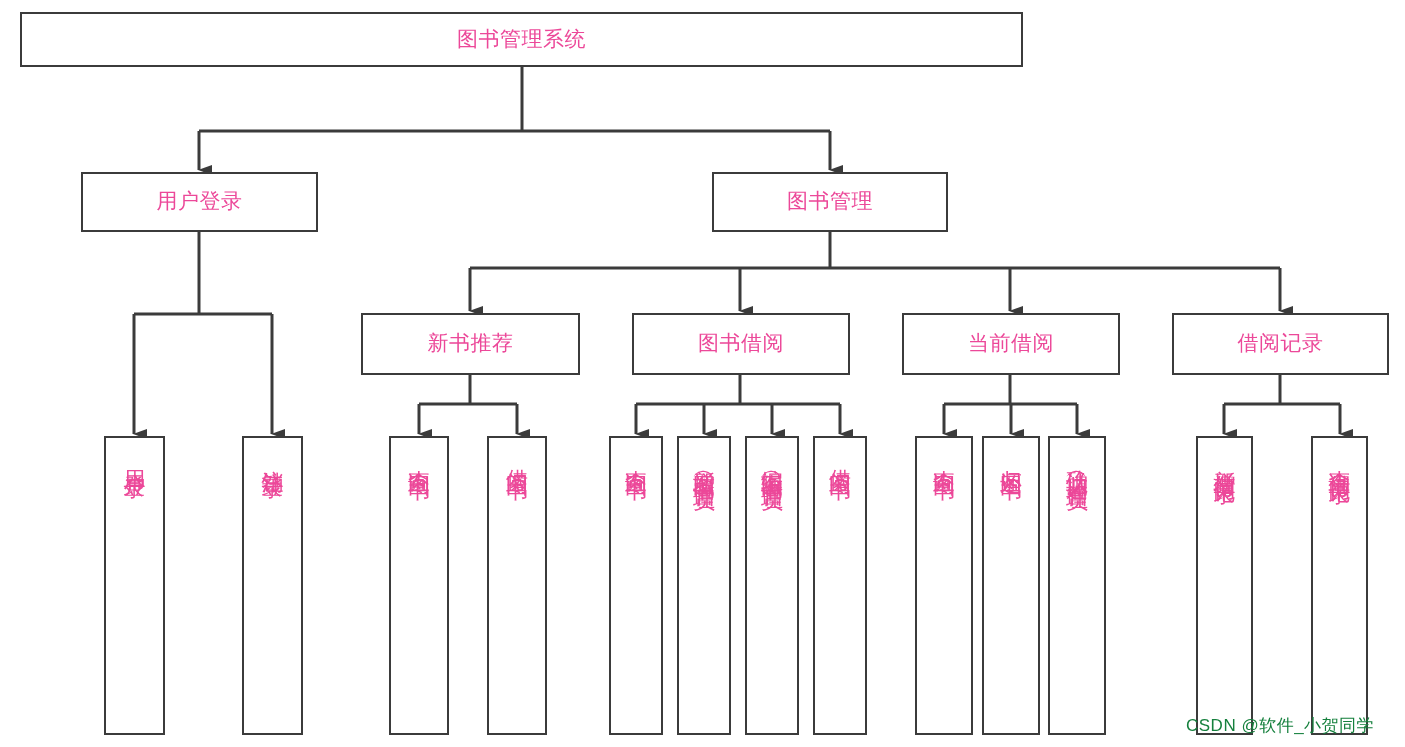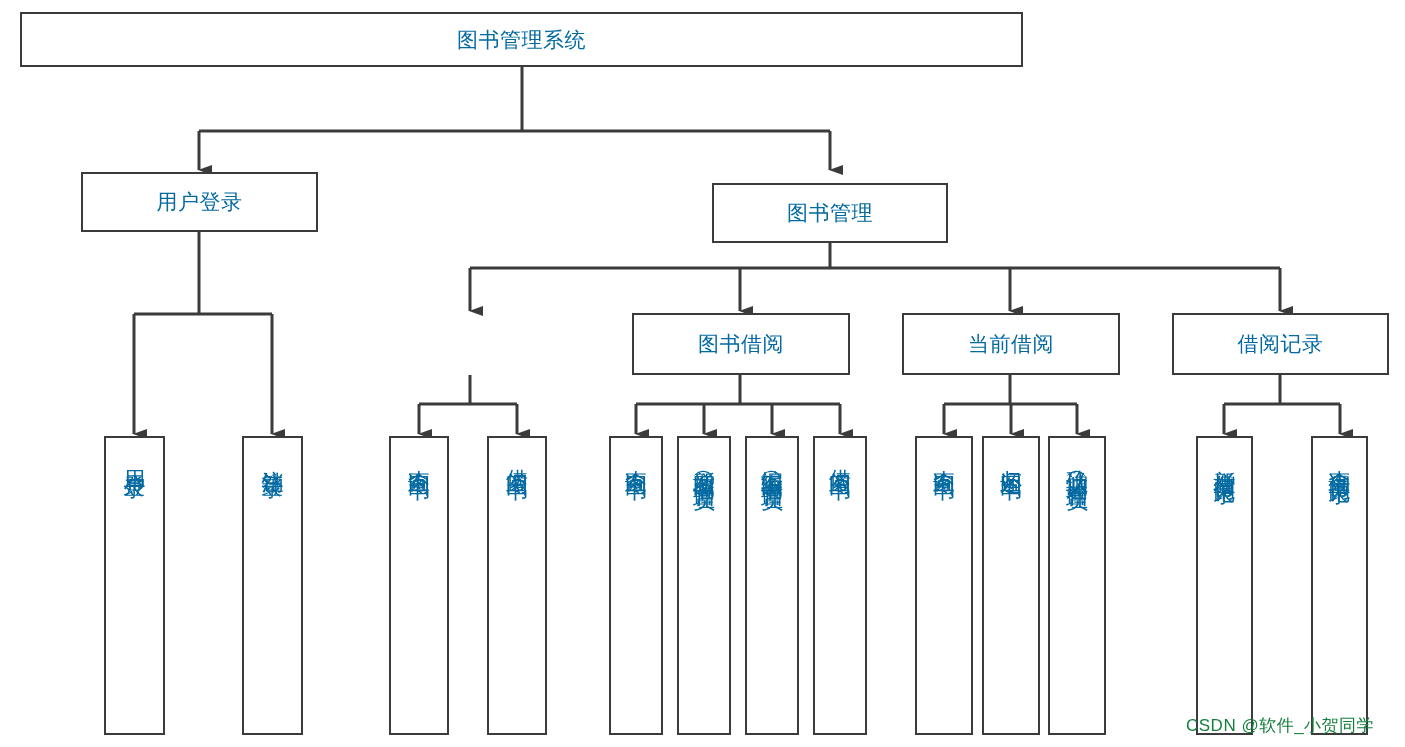--- a/index.html
+++ b/index.html
@@ -30,26 +30,27 @@
     position: absolute;
     box-sizing: border-box;
     background: #ffffff;
     border: 2px solid #3b3b3b;
     display: flex;
     align-items: center;
     justify-content: center;
     overflow: hidden;
   }
   .node-label {
-    color: #0369a1;
+    color: #ec4899;
     font-size: 21px;
     line-height: 1.32;
     letter-spacing: 0.5px;
     white-space: nowrap;
     text-align: center;
+    font-family: Liberation Serif, serif;
   }
   
   .node.horiz .node-label {
     writing-mode: horizontal-tb;
   }
   
   .node.vert {
     align-items: flex-start;
     justify-content: center;
     padding-top: 14px;
@@ -130,24 +131,27 @@
   </svg>
 
   <div class="node horiz" style="left:20px; top:12px; width:1003px; height:55px;">
     <span class="node-label">图书管理系统</span>
   </div>
 
   <div class="node horiz" style="left:81px; top:172px; width:237px; height:60px;">
     <span class="node-label">用户登录</span>
   </div>
 
-  <div class="node horiz" style="left:712px; top:183px; width:236px; height:60px;">
+  <div class="node horiz" style="left:712px; top:172px; width:236px; height:60px;">
     <span class="node-label">图书管理</span>
   </div>
 
+  <div class="node horiz" style="left:361px; top:313px; width:219px; height:62px;">
+    <span class="node-label">新书推荐</span>
+  </div>
 
   <div class="node horiz" style="left:632px; top:313px; width:218px; height:62px;">
     <span class="node-label">图书借阅</span>
   </div>
 
   <div class="node horiz" style="left:902px; top:313px; width:218px; height:62px;">
     <span class="node-label">当前借阅</span>
   </div>
 
   <div class="node horiz" style="left:1172px; top:313px; width:217px; height:62px;justify-content:center;">

